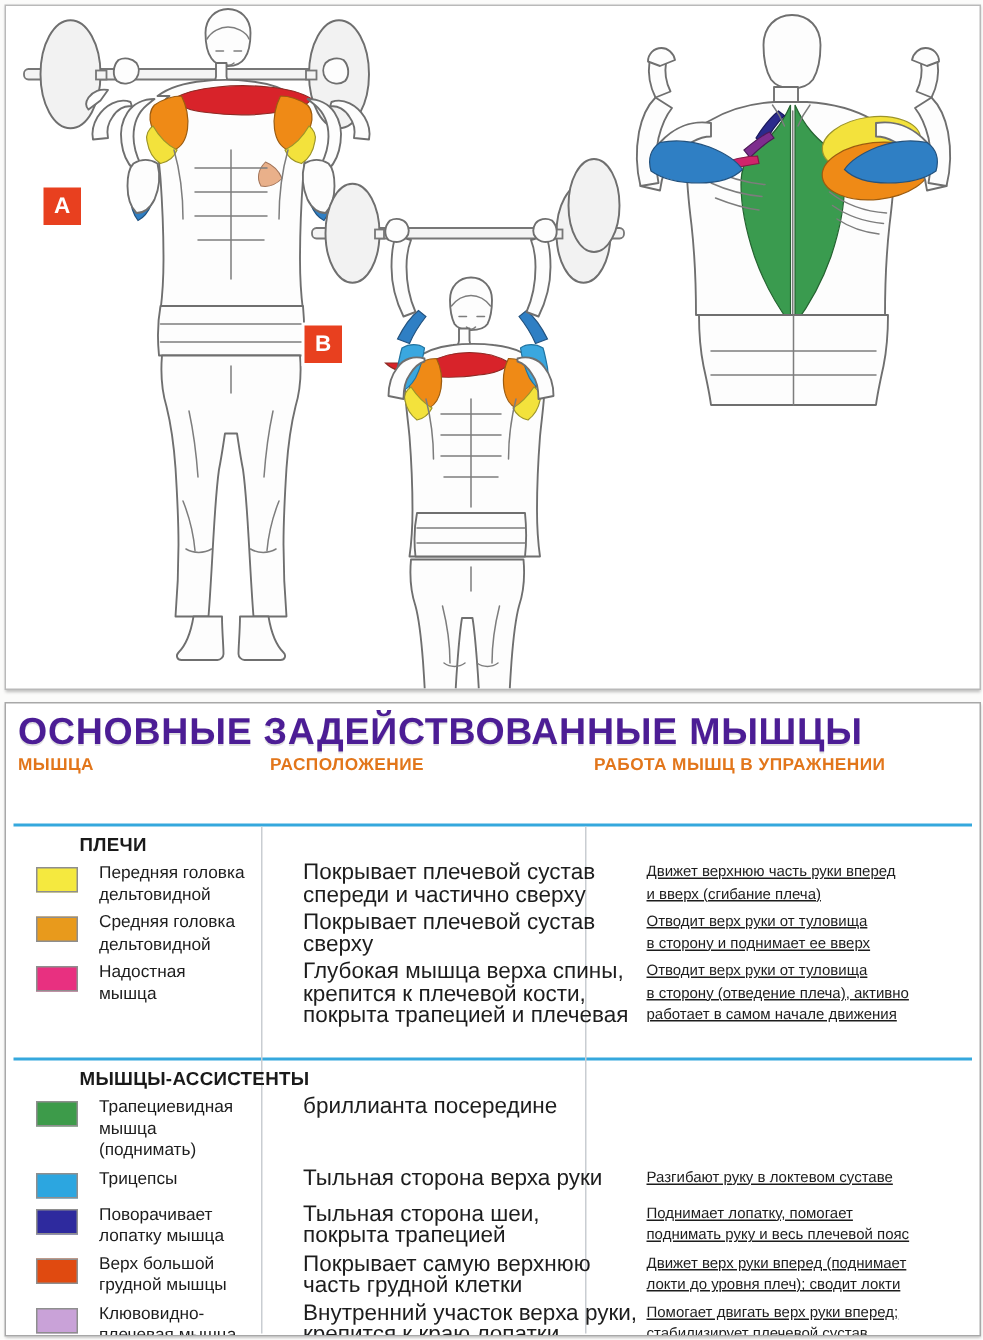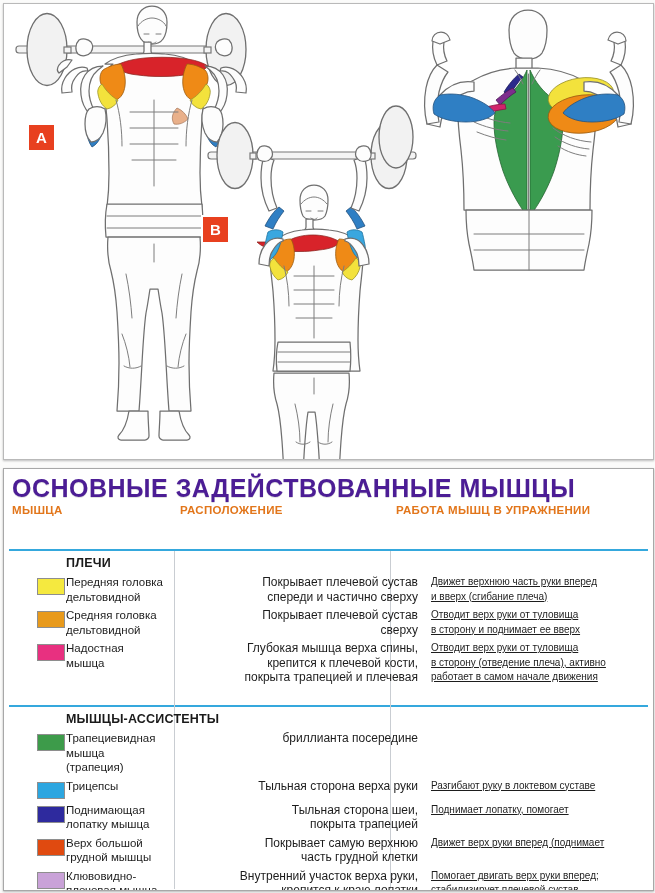--- a/index.html
+++ b/index.html
@@ -71,21 +71,21 @@
   }
   #rule-top{top:80px;}
   #rule-mid{top:236px;}
 
   .vline{
     position:absolute;width:1px;background:#c9cdd2;
   }
   #vl-1{left:170px;top:82px;height:338px;}
   #vl-2{left:386px;top:82px;height:338px;}
 
-  .section{position:absolute;left:18px;width:525px;}
+  .section{position:absolute;left:5px;width:525px;}
   #sec-shoulders{top:84px;}
   #sec-assist{top:240px;}
 
   .sec-head{
     font-size:12.5px;font-weight:bold;color:#1a1a1a;
     padding:3px 0 3px 44px;letter-spacing:.2px;
   }
 
   .row{position:relative;display:flex;min-height:18px;padding:2px 0;}
   .row .sw-cell{width:44px;flex:0 0 44px;padding-top:3px;}
@@ -93,29 +93,29 @@
     width:26px;height:15px;margin-left:15px;
     border:1px solid #8e8e8e;
   }
   .c-name{
     width:126px;flex:0 0 126px;
     font-size:11.5px;line-height:14.5px;color:#1d1d1d;
     padding-right:4px;
   }
   .c-loc{
     width:216px;flex:0 0 216px;
-    font-size:12px;line-height:14.5px;color:#1d1d1d;
-    padding-left:6px;padding-right:6px;text-align:right;
+    font-size:15px;line-height:14.5px;color:#1d1d1d;
+    padding-left:6px;padding-right:6px;
   }
   .c-act{
     flex:1 1 auto;
     font-size:10px;line-height:14.5px;color:#1d1d1d;
     padding-left:7px;padding-right:4px;text-decoration:underline;
   }
-  .c-name i,.c-loc i,.c-act i{font-style:normal;display:block;white-space:nowrap;}
+  .c-name i,.c-loc i,.c-act i{font-style:normal;display:block;white-space:nowrap;padding-left:13px;}
 </style>
 </head>
 <body>
 
 <div class="page">
 
   <div class="illus-panel">
 
     <svg width="649" height="455" viewBox="0 0 649 455">
       <defs>
@@ -377,21 +377,21 @@
       </div>
     <div class="section" id="sec-assist">
         <div class="sec-head">МЫШЦЫ-АССИСТЕНТЫ</div>
         <div class="row">
           <div class="sw-cell">
             <div class="sw" style="background: rgb(61, 155, 74);"></div>
           </div>
           <div class="c-name">
             <i>Трапециевидная</i>
             <i>мышца</i>
-            <i>(трапеция)</i>
+            <i>(поднимать)</i>
           </div>
           <div class="c-loc">
             <i>бриллианта посередине</i>
           </div>
         </div>
         <div class="row">
           <div class="sw-cell">
             <div class="sw" style="background: rgb(44, 166, 224);"></div>
           </div>
           <div class="c-name">
@@ -402,45 +402,47 @@
           </div>
           <div class="c-act">
             <i>Разгибают руку в локтевом суставе</i>
           </div>
         </div>
         <div class="row">
           <div class="sw-cell">
             <div class="sw" style="background: rgb(46, 42, 158);"></div>
           </div>
           <div class="c-name">
-            <i>Поднимающая</i>
+            <i>Поворачивает</i>
             <i>лопатку мышца</i>
           </div>
           <div class="c-loc">
             <i>Тыльная сторона шеи,</i>
             <i>покрыта трапецией</i>
           </div>
           <div class="c-act">
             <i>Поднимает лопатку, помогает</i>
+            <i>поднимать руку и весь плечевой пояс</i>
           </div>
         </div>
         <div class="row">
           <div class="sw-cell">
             <div class="sw" style="background: rgb(224, 74, 16);"></div>
           </div>
           <div class="c-name">
             <i>Верх большой</i>
             <i>грудной мышцы</i>
           </div>
           <div class="c-loc">
             <i>Покрывает самую верхнюю</i>
             <i>часть грудной клетки</i>
           </div>
           <div class="c-act">
             <i>Движет верх руки вперед (поднимает</i>
+            <i>локти до уровня плеч); сводит локти</i>
           </div>
         </div>
         <div class="row">
           <div class="sw-cell">
             <div class="sw" style="background: rgb(201, 162, 216);"></div>
           </div>
           <div class="c-name">
             <i>Клювовидно-</i>
             <i>плечевая мышца</i>
           </div>

